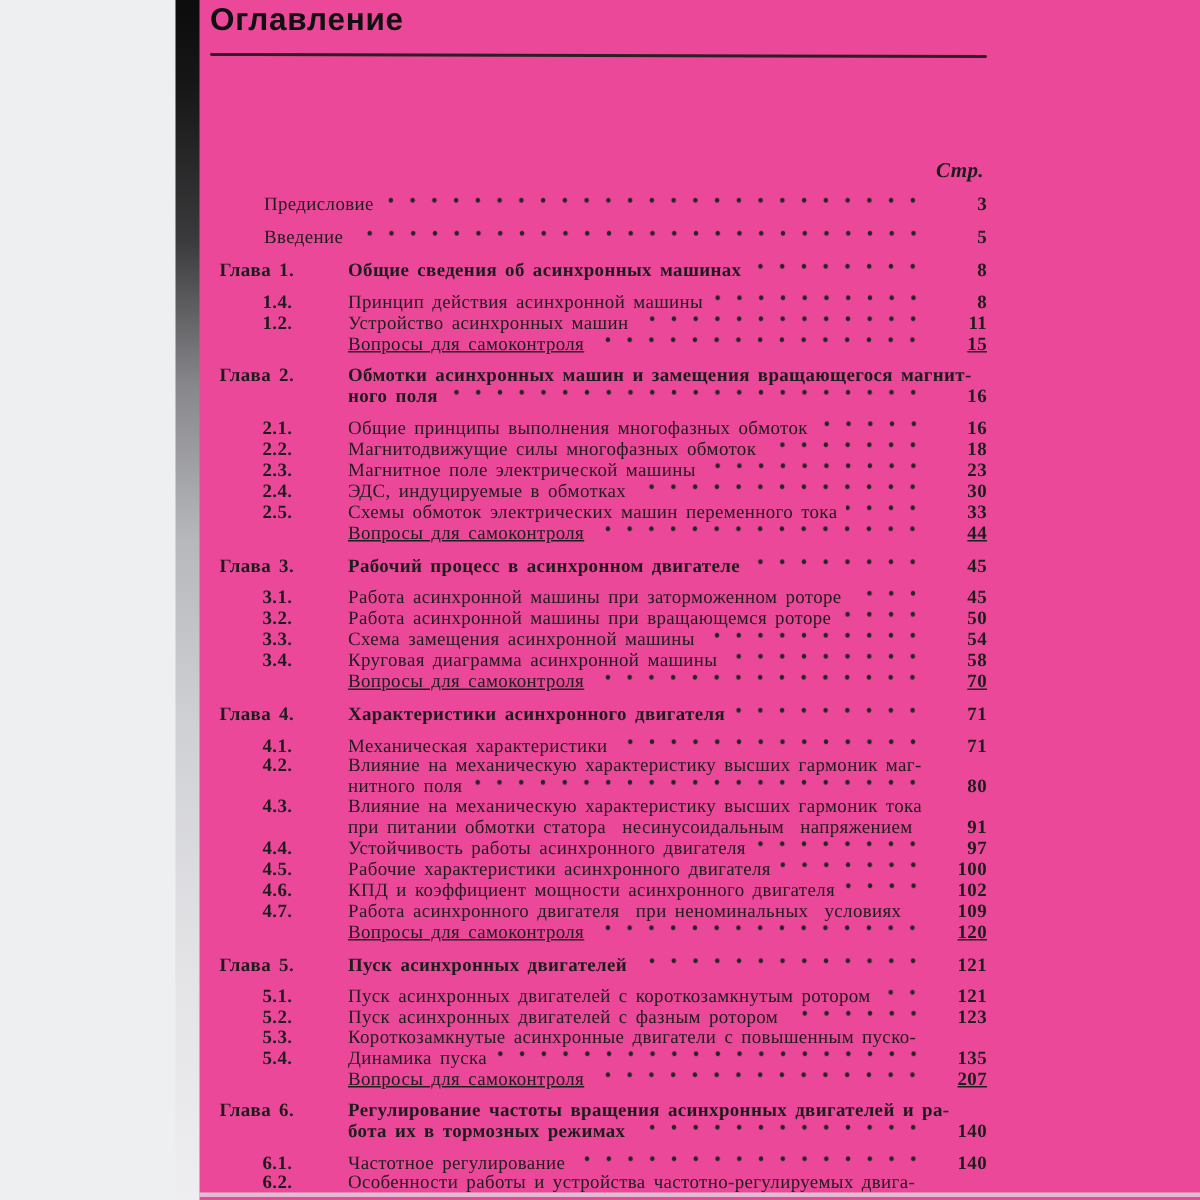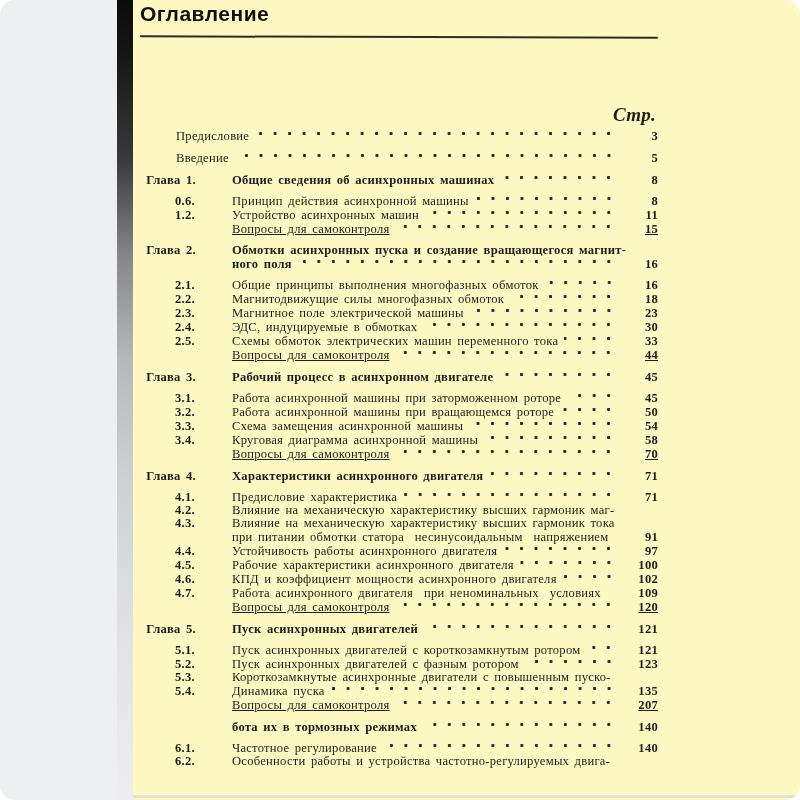--- a/index.html
+++ b/index.html
@@ -1,21 +1,20 @@
 <!DOCTYPE html>
 <html><head>
 <meta charset="utf-8">
 <style>
   html,body{margin:0;padding:0;}
   .canvas{
     position:relative;width:800px;height:800px;overflow:hidden;
-    background:#fef9c3;
+    background:#ec4899;
     font-family:"Liberation Serif", serif;
     color:#1d1d1d;
-    border-radius:15px;
   }
   .margin-left{
     position:absolute;left:0;top:0;width:118px;height:800px;
     background:#eeeff0;
   }
   .binding{
     position:absolute;left:117px;top:0;width:16px;height:800px;
     background:linear-gradient(to bottom,
       #0c0c0c 0%, #161616 7%, #3a3a3c 20%, #87878b 32%,
       #b7b8bc 45%, #cfd0d4 60%, #e3e3e6 80%, #eeeef0 100%);
@@ -33,21 +32,21 @@
     position:absolute;left:140px;top:36px;width:518px;height:2px;
     background:#1b1b1b;transform:rotate(.15deg);border-radius:1px;opacity:.92;
   }
   .toc{
     position:absolute;left:140px;top:108px;width:518px;
     font-size:12.6px;line-height:13px;
     letter-spacing:.25px;word-spacing:2px;
   }
   .str{
     text-align:right;font-style:italic;font-weight:bold;
-    font-size:19px;padding-right:2px;margin-bottom:5px;
+    font-size:14px;padding-right:2px;margin-bottom:5px;
   }
   .entry{margin:0;}
   .entry.chapter,.entry.front{margin-top:8px;}
   .entry.chapter .row,.entry.chapter .num{font-weight:bold;}
   .chapter + .sub{margin-top:7px;}
   .row{display:flex;align-items:baseline;}
   .row.cont{padding-left:56px;}
   .quest .row{padding-left:56px;text-decoration:underline;}
   .num{flex:none;white-space:pre;font-weight:bold;}
   .chapter .num{width:56px;text-align:right;}
@@ -96,21 +95,21 @@
         <div class="entry chapter">
           <div class="row first">
             <span class="num">Глава 1.</span>
             <span class="etext">Общие сведения об асинхронных машинах</span>
             <span class="leader"></span>
             <span class="pageno">8</span>
           </div>
         </div>
         <div class="entry sub">
           <div class="row first">
-            <span class="num">0.6.</span>
+            <span class="num">1.4.</span>
             <span class="etext">Принцип действия асинхронной машины</span>
             <span class="leader"></span>
             <span class="pageno">8</span>
           </div>
         </div>
         <div class="entry sub">
           <div class="row first">
             <span class="num">1.2.</span>
             <span class="etext">Устройство асинхронных машин</span>
             <span class="leader"></span>
@@ -120,21 +119,21 @@
         <div class="entry quest">
           <div class="row first">
             <span class="etext">Вопросы для самоконтроля</span>
             <span class="leader"></span>
             <span class="pageno">15</span>
           </div>
         </div>
         <div class="entry chapter">
           <div class="row first">
             <span class="num">Глава 2.</span>
-            <span class="etext">Обмотки асинхронных пуска и создание вращающегося магнит-</span>
+            <span class="etext">Обмотки асинхронных машин и замещения вращающегося магнит-</span>
           </div>
           <div class="row cont">
             <span class="etext">ного поля</span>
             <span class="leader"></span>
             <span class="pageno">16</span>
           </div>
         </div>
         <div class="entry sub">
           <div class="row first">
             <span class="num">2.1.</span>
@@ -233,29 +232,34 @@
           <div class="row first">
             <span class="num">Глава 4.</span>
             <span class="etext">Характеристики асинхронного двигателя</span>
             <span class="leader"></span>
             <span class="pageno">71</span>
           </div>
         </div>
         <div class="entry sub">
           <div class="row first">
             <span class="num">4.1.</span>
-            <span class="etext">Предисловие характеристика</span>
+            <span class="etext">Механическая характеристики</span>
             <span class="leader"></span>
             <span class="pageno">71</span>
           </div>
         </div>
         <div class="entry sub">
           <div class="row first">
             <span class="num">4.2.</span>
             <span class="etext">Влияние на механическую характеристику высших гармоник маг-</span>
+          </div>
+          <div class="row cont">
+            <span class="etext">нитного поля</span>
+            <span class="leader"></span>
+            <span class="pageno">80</span>
           </div>
         </div>
         <div class="entry sub">
           <div class="row first">
             <span class="num">4.3.</span>
             <span class="etext">Влияние на механическую характеристику высших гармоник тока</span>
           </div>
           <div class="row cont">
             <span class="etext">при питании обмотки статора  несинусоидальным  напряжением</span>
             <span class="leader noleader"></span>
@@ -340,20 +344,24 @@
           </div>
         </div>
         <div class="entry quest">
           <div class="row first">
             <span class="etext">Вопросы для самоконтроля</span>
             <span class="leader"></span>
             <span class="pageno">207</span>
           </div>
         </div>
         <div class="entry chapter">
+          <div class="row first">
+            <span class="num">Глава 6.</span>
+            <span class="etext">Регулирование частоты вращения асинхронных двигателей и ра-</span>
+          </div>
           <div class="row cont">
             <span class="etext">бота их в тормозных режимах</span>
             <span class="leader"></span>
             <span class="pageno">140</span>
           </div>
         </div>
         <div class="entry sub">
           <div class="row first">
             <span class="num">6.1.</span>
             <span class="etext">Частотное регулирование</span>

